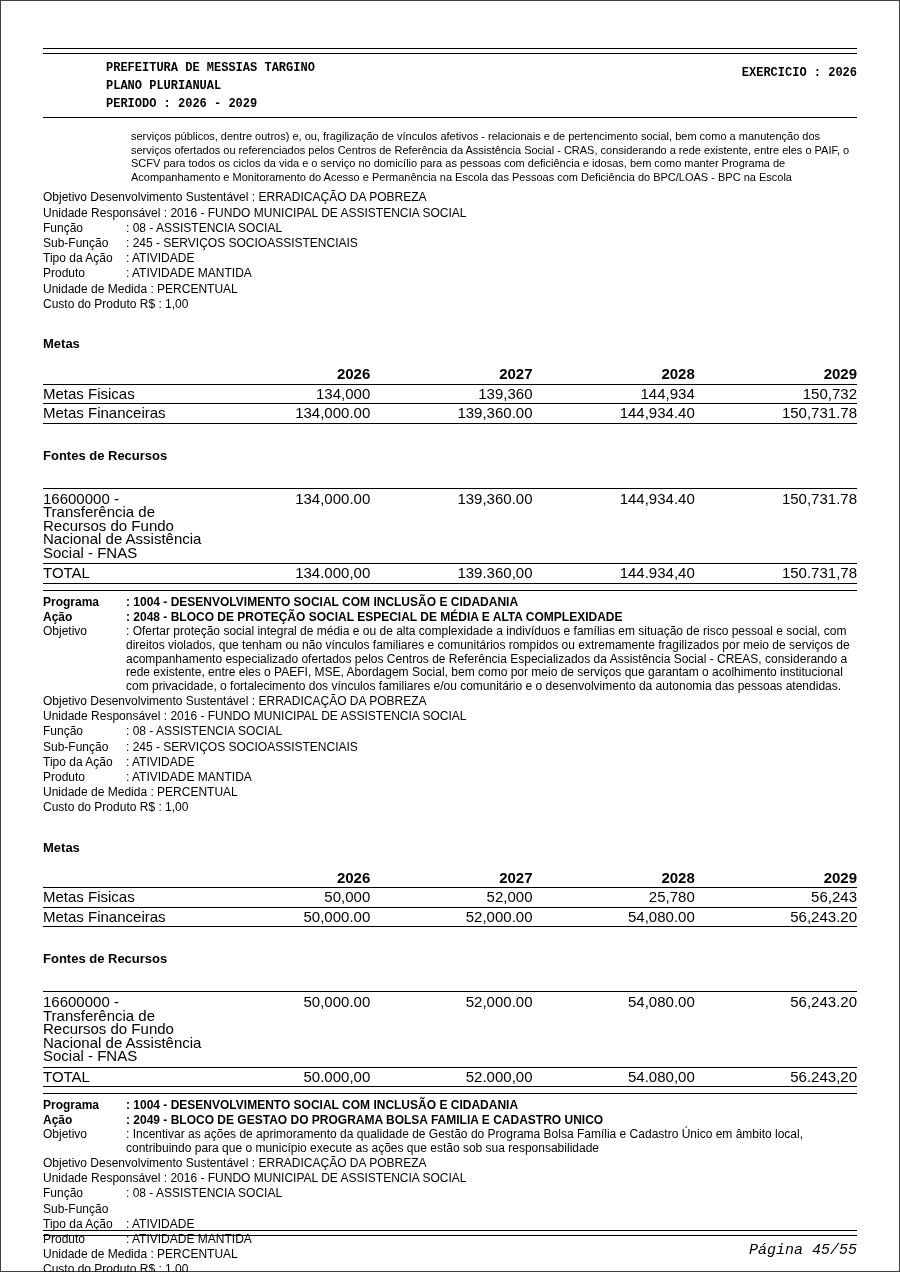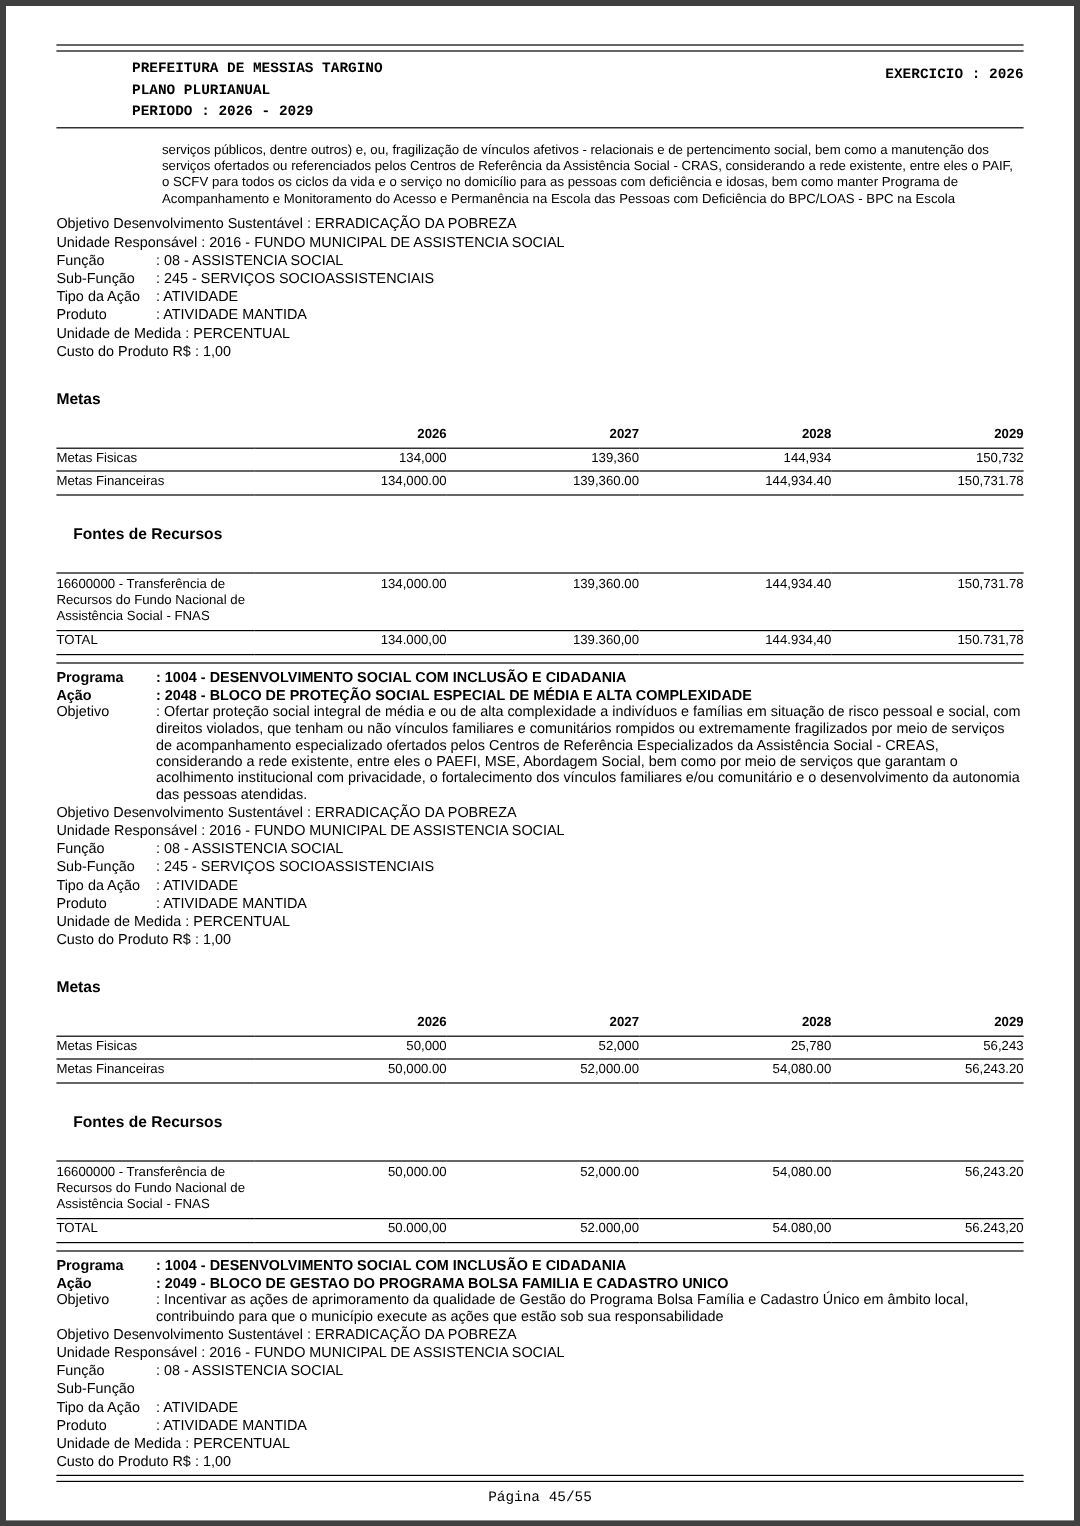--- a/index.html
+++ b/index.html
@@ -6,22 +6,22 @@
   body {
     width: 900px; height: 1272px;
     background: #ffffff;
     font-family: "Liberation Sans", sans-serif;
     color: #000;
     position: relative;
     overflow: hidden;
   }
   .page {
     position: absolute; inset: 0;
-    border: 5px solid #404040;
-    padding: 0 42px;
+    border: 1px solid #404040;
+    padding: 15px 42px;
     box-sizing: border-box;
   }
   .drule { height: 4px; border-top: 1px solid #000; border-bottom: 1px solid #000; }
   .rule { border: 0; border-top: 1px solid #000; margin: 0; }
   .top-rule { margin-top: 32px; }
 
   .doc-header {
     position: relative;
     font-family: "Liberation Mono", "DejaVu Sans Mono", monospace;
     font-weight: bold;
@@ -38,40 +38,41 @@
   }
 
   .field { display: flex; font-size: 12px; line-height: 15.2px; }
   .field .lbl { flex: 0 0 auto; }
   .field.fixed .lbl { flex: 0 0 83px; }
   .field .val { flex: 1 1 auto; white-space: pre-wrap; }
   .field.b { font-weight: bold; }
   .field.multi { line-height: 13.8px; }
 
   .section-heading { font-size: 13px; font-weight: bold; margin: 24px 0 14px; }
-  .fontes-heading { margin-bottom: 25px; margin-left: 14px; }
-
-  .tbl { width: 100%; border-collapse: collapse; table-layout: fixed; font-size: 11px; }
+  .fontes-heading { margin-bottom: 25px; }
+
+  .tbl { width: 100%; border-collapse: collapse; table-layout: fixed; font-size: 15px; }
   .tbl col.c0 { width: 165px; }
   .tbl th, .tbl td { padding: 2px 0 3px; vertical-align: top; text-align: left; font-weight: normal; line-height: 13.5px; }
   .tbl .num { text-align: right; }
   .metas thead th { font-weight: bold; border-bottom: 1px solid #000; }
   .metas tbody td { border-bottom: 1px solid #000; }
   .fontes { border-top: 1px solid #000; }
   .fontes td { border-bottom: 1px solid #000; }
   .fontes .src td { padding: 3px 0 4px; }
 
   .sep { margin: 6px 0 4px; }
 
   .footer { position: absolute; left: 42px; right: 42px; bottom: 12px; }
   .footer .drule { margin-bottom: 6px; }
   .page-number {
-    text-align: center;
+    text-align: right;
     font-family: "Liberation Mono", "DejaVu Sans Mono", monospace;
-    font-size: 12px;
+    font-style: italic;
+    font-size: 15px;
   }
 </style>
 </head>
 <body>
 
 <div class="page">
 
   <div class="drule top-rule"></div>
 
   <div class="doc-header">

